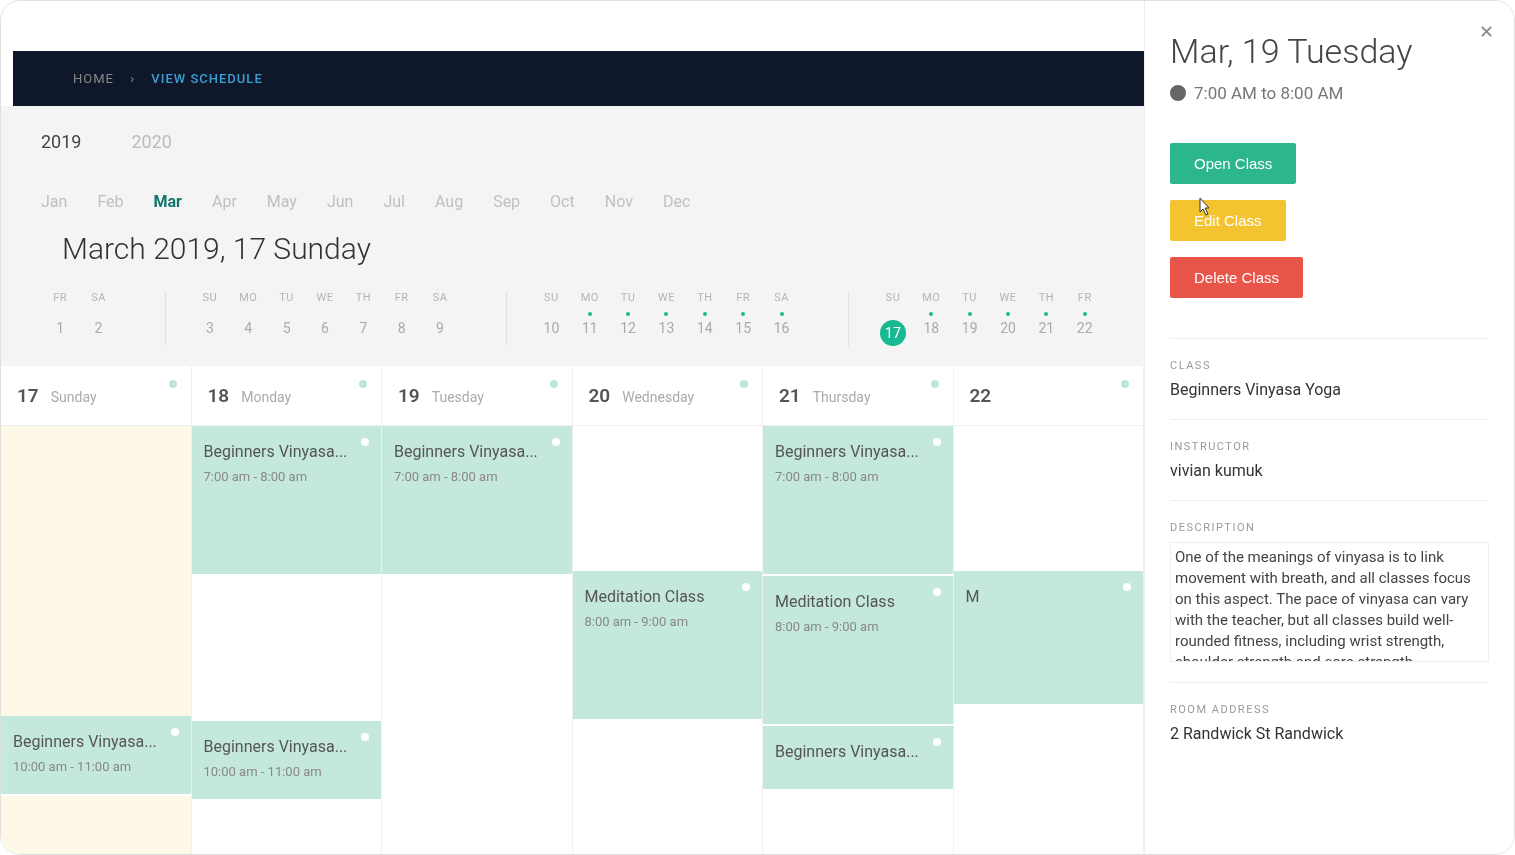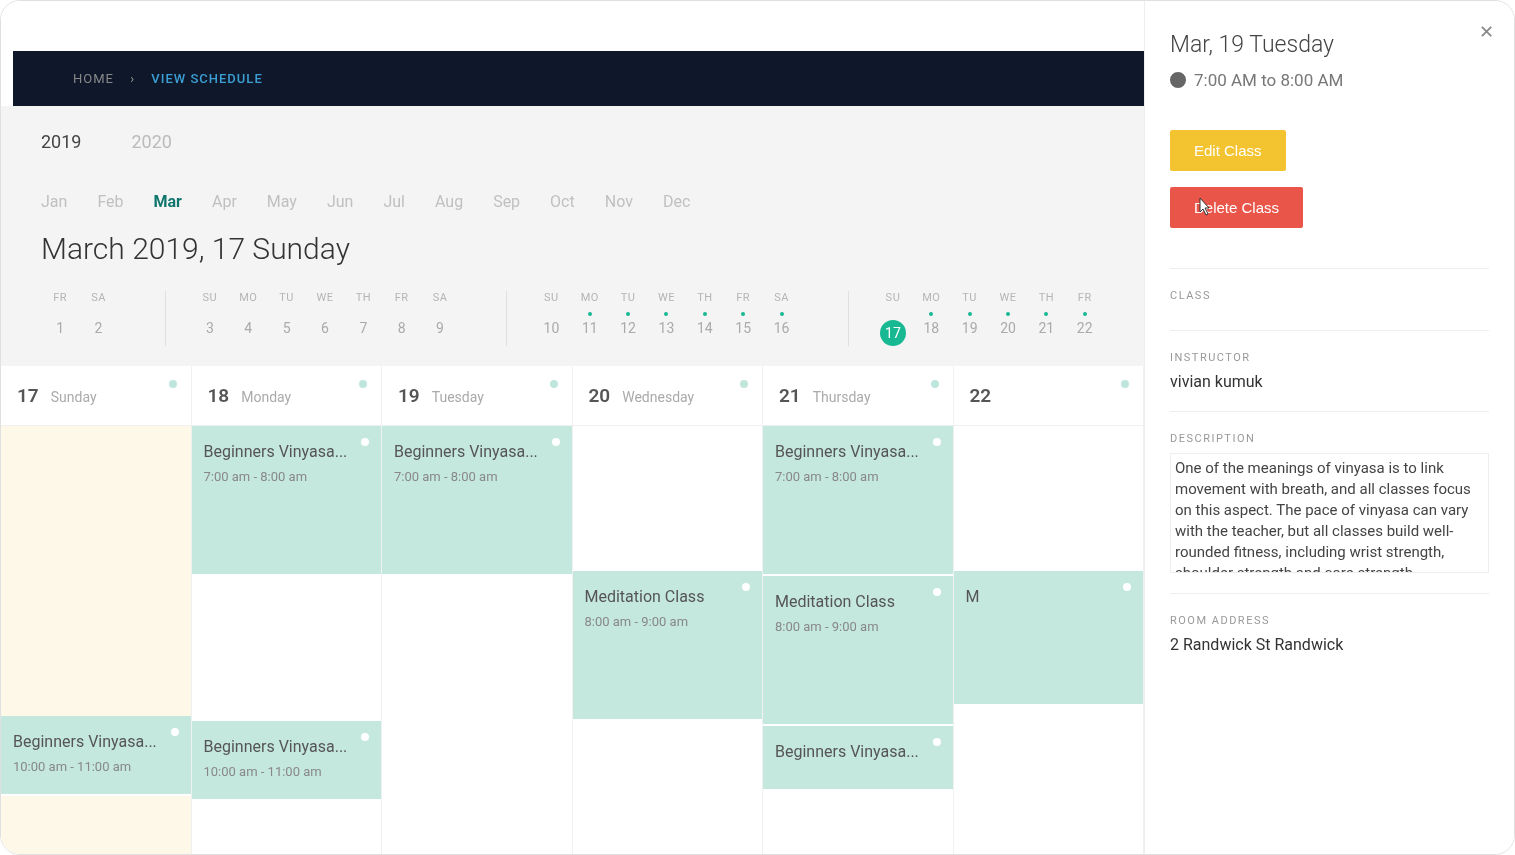--- a/index.html
+++ b/index.html
@@ -10,21 +10,21 @@
 .breadcrumb { background: #0f172a; padding: 20px 60px; font-size: 13px; letter-spacing: 1px; color: #888; margin-left: 12px; }
 .breadcrumb .sep { margin: 0 12px; color: #999; }
 .breadcrumb .active { color: #3b9fd4; font-weight: 500; }
 .header-area { background: #f4f4f4; padding: 10px 40px 0 40px; }
 .years { display: flex; gap: 50px; padding: 15px 0; }
 .years span { font-size: 18px; color: #bbb; cursor: pointer; }
 .years .sel { color: #444; font-weight: 400; }
 .months { display: flex; gap: 30px; padding: 25px 0 10px 0; font-size: 16px; color: #c0c0c0; }
 .months span { cursor: pointer; }
 .months .sel { color: #0f766e; font-weight: 700; }
-.title { font-size: 30px; font-weight: 300; color: #333; padding: 10px 0 25px 0; }
+.title { font-size: 30px; font-weight: 300; color: #333; padding: 10px 0 25px 0; margin-left: 21px; }
 .daystrip { display: flex; gap: 0; font-size: 12px; color: #b5b5b5; padding-bottom: 20px; }
 .dcol { width: 40px; text-align: center; }
 .dcol .lbl { font-size: 11px; margin-bottom: 8px; letter-spacing: 0.5px; }
 .dcol .num { font-size: 14px; color: #aaa; position: relative; }
 .dcol.sel .num { background: #18b892; color: #fff; border-radius: 50%; width: 26px; height: 26px; line-height: 26px; margin: 0 auto; }
 .dgap { width: 50px; border-right: 1px solid #e0e0e0; margin-right: 25px; }
 .dcol .dot { width: 4px; height: 4px; background: #18b892; border-radius: 50%; margin: 0 auto 4px auto; }
 .cal-body { flex: 1; background: #fff; display: flex; overflow: hidden; }
 .daycol { flex: 1; border-right: 1px solid #f0f0f0; min-width: 0; }
 .daycol.first { background: #fdf8e8; }
@@ -36,21 +36,21 @@
 .events { padding: 0; }
 .evt { background: #c5e8de; margin: 0; padding: 16px 16px 60px 12px; border-bottom: 2px solid #fff; position: relative; cursor: pointer; }
 .evt .et { font-size: 16px; color: #555; margin-bottom: 8px; white-space: nowrap; overflow: hidden; text-overflow: ellipsis; }
 .evt .etm { font-size: 13px; color: #888; }
 .evt .edot { position: absolute; top: 12px; right: 12px; width: 8px; height: 8px; background: #fff; border-radius: 50%; }
 .evt.tall { padding-bottom: 90px; }
 .evt.short { padding-bottom: 20px; }
 .evtgap { height: 145px; }
 .sidebar { width: 370px; background: #fff; border-left: 1px solid #eee; padding: 30px 25px; position: relative; overflow-y: auto; }
 .close { position: absolute; top: 20px; right: 20px; font-size: 18px; color: #888; cursor: pointer; }
-.sb-date { font-size: 23px; font-weight: 300; color: #444; margin-bottom: 12px; }
+.sb-date { font-size: 34px; font-weight: 300; color: #444; margin-bottom: 12px; }
 .sb-time { font-size: 17px; color: #777; display: flex; align-items: center; gap: 8px; margin-bottom: 40px; }
 .sb-time .clk { width: 16px; height: 16px; border: 2px solid #666; border-radius: 50%; position: relative; display: inline-block; background: #666; }
 .btns { display: flex; flex-direction: column; gap: 16px; margin-bottom: 40px; align-items: flex-start; }
 .btn { padding: 12px 24px; font-size: 15px; border: none; cursor: pointer; color: #fff; border-radius: 2px; }
 .btn.open { background: #2bb68e; }
 .btn.edit { background: #f4c430; }
 .btn.del { background: #ea5549; }
 .sect { border-top: 1px solid #eee; padding: 20px 0; }
 .sect .lbl { font-size: 11px; letter-spacing: 1.5px; color: #999; margin-bottom: 8px; text-transform: uppercase; }
 .sect .val { font-size: 16px; color: #333; }
@@ -312,25 +312,27 @@
       </div>
   </div>
   <div class="sidebar">
     <span class="close">✕</span>
     <div class="sb-date">Mar, 19 Tuesday</div>
     <div class="sb-time">
       <span class="clk"></span>
       <span>7:00 AM to 8:00 AM</span>
     </div>
     <div class="btns">
+      <button class="btn open">Open Class</button>
       <button class="btn edit">Edit Class</button>
       <button class="btn del">Delete Class</button>
     </div>
     <div class="sect">
       <div class="lbl">CLASS</div>
+      <div class="val">Beginners Vinyasa Yoga</div>
     </div>
     <div class="sect">
       <div class="lbl">INSTRUCTOR</div>
       <div class="val">vivian kumuk</div>
     </div>
     <div class="sect">
       <div class="lbl">DESCRIPTION</div>
       <div class="desc-box">One of the meanings of vinyasa is to link movement with breath, and all classes focus on this aspect. The pace of vinyasa can vary with the teacher, but all classes build well-rounded fitness, including wrist strength, shoulder strength and core strength.</div>
     </div>
     <div class="sect">

